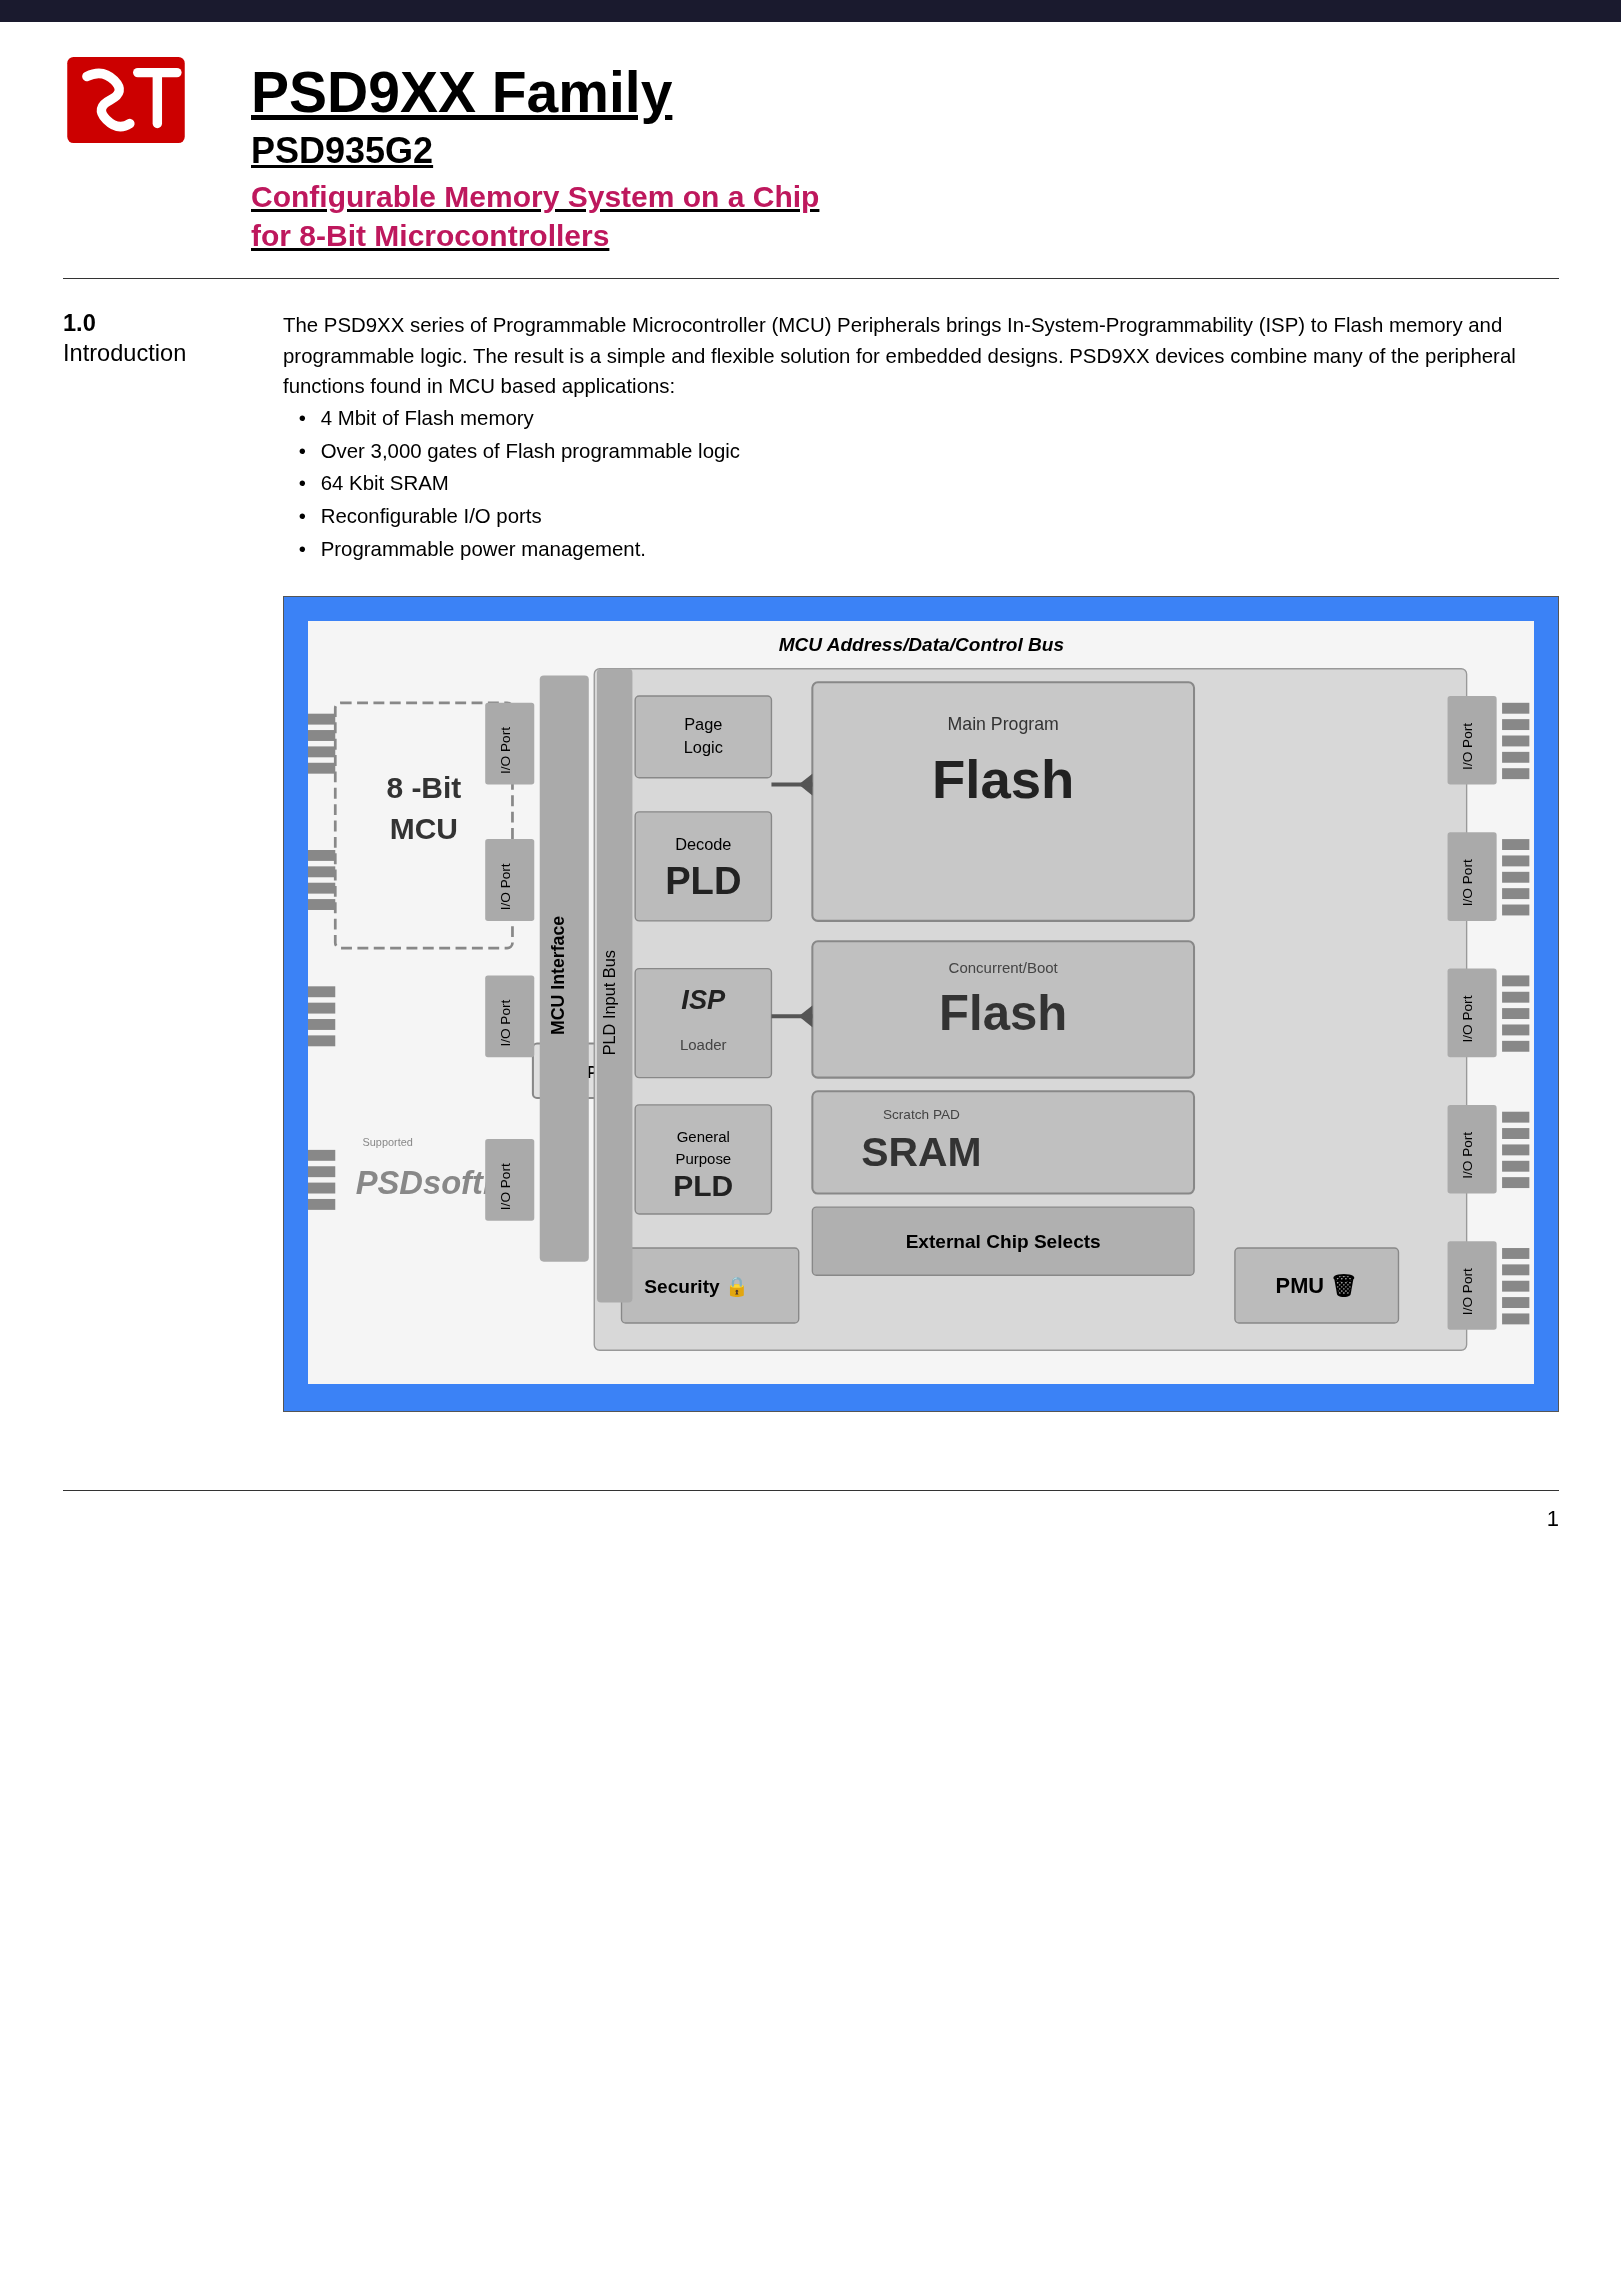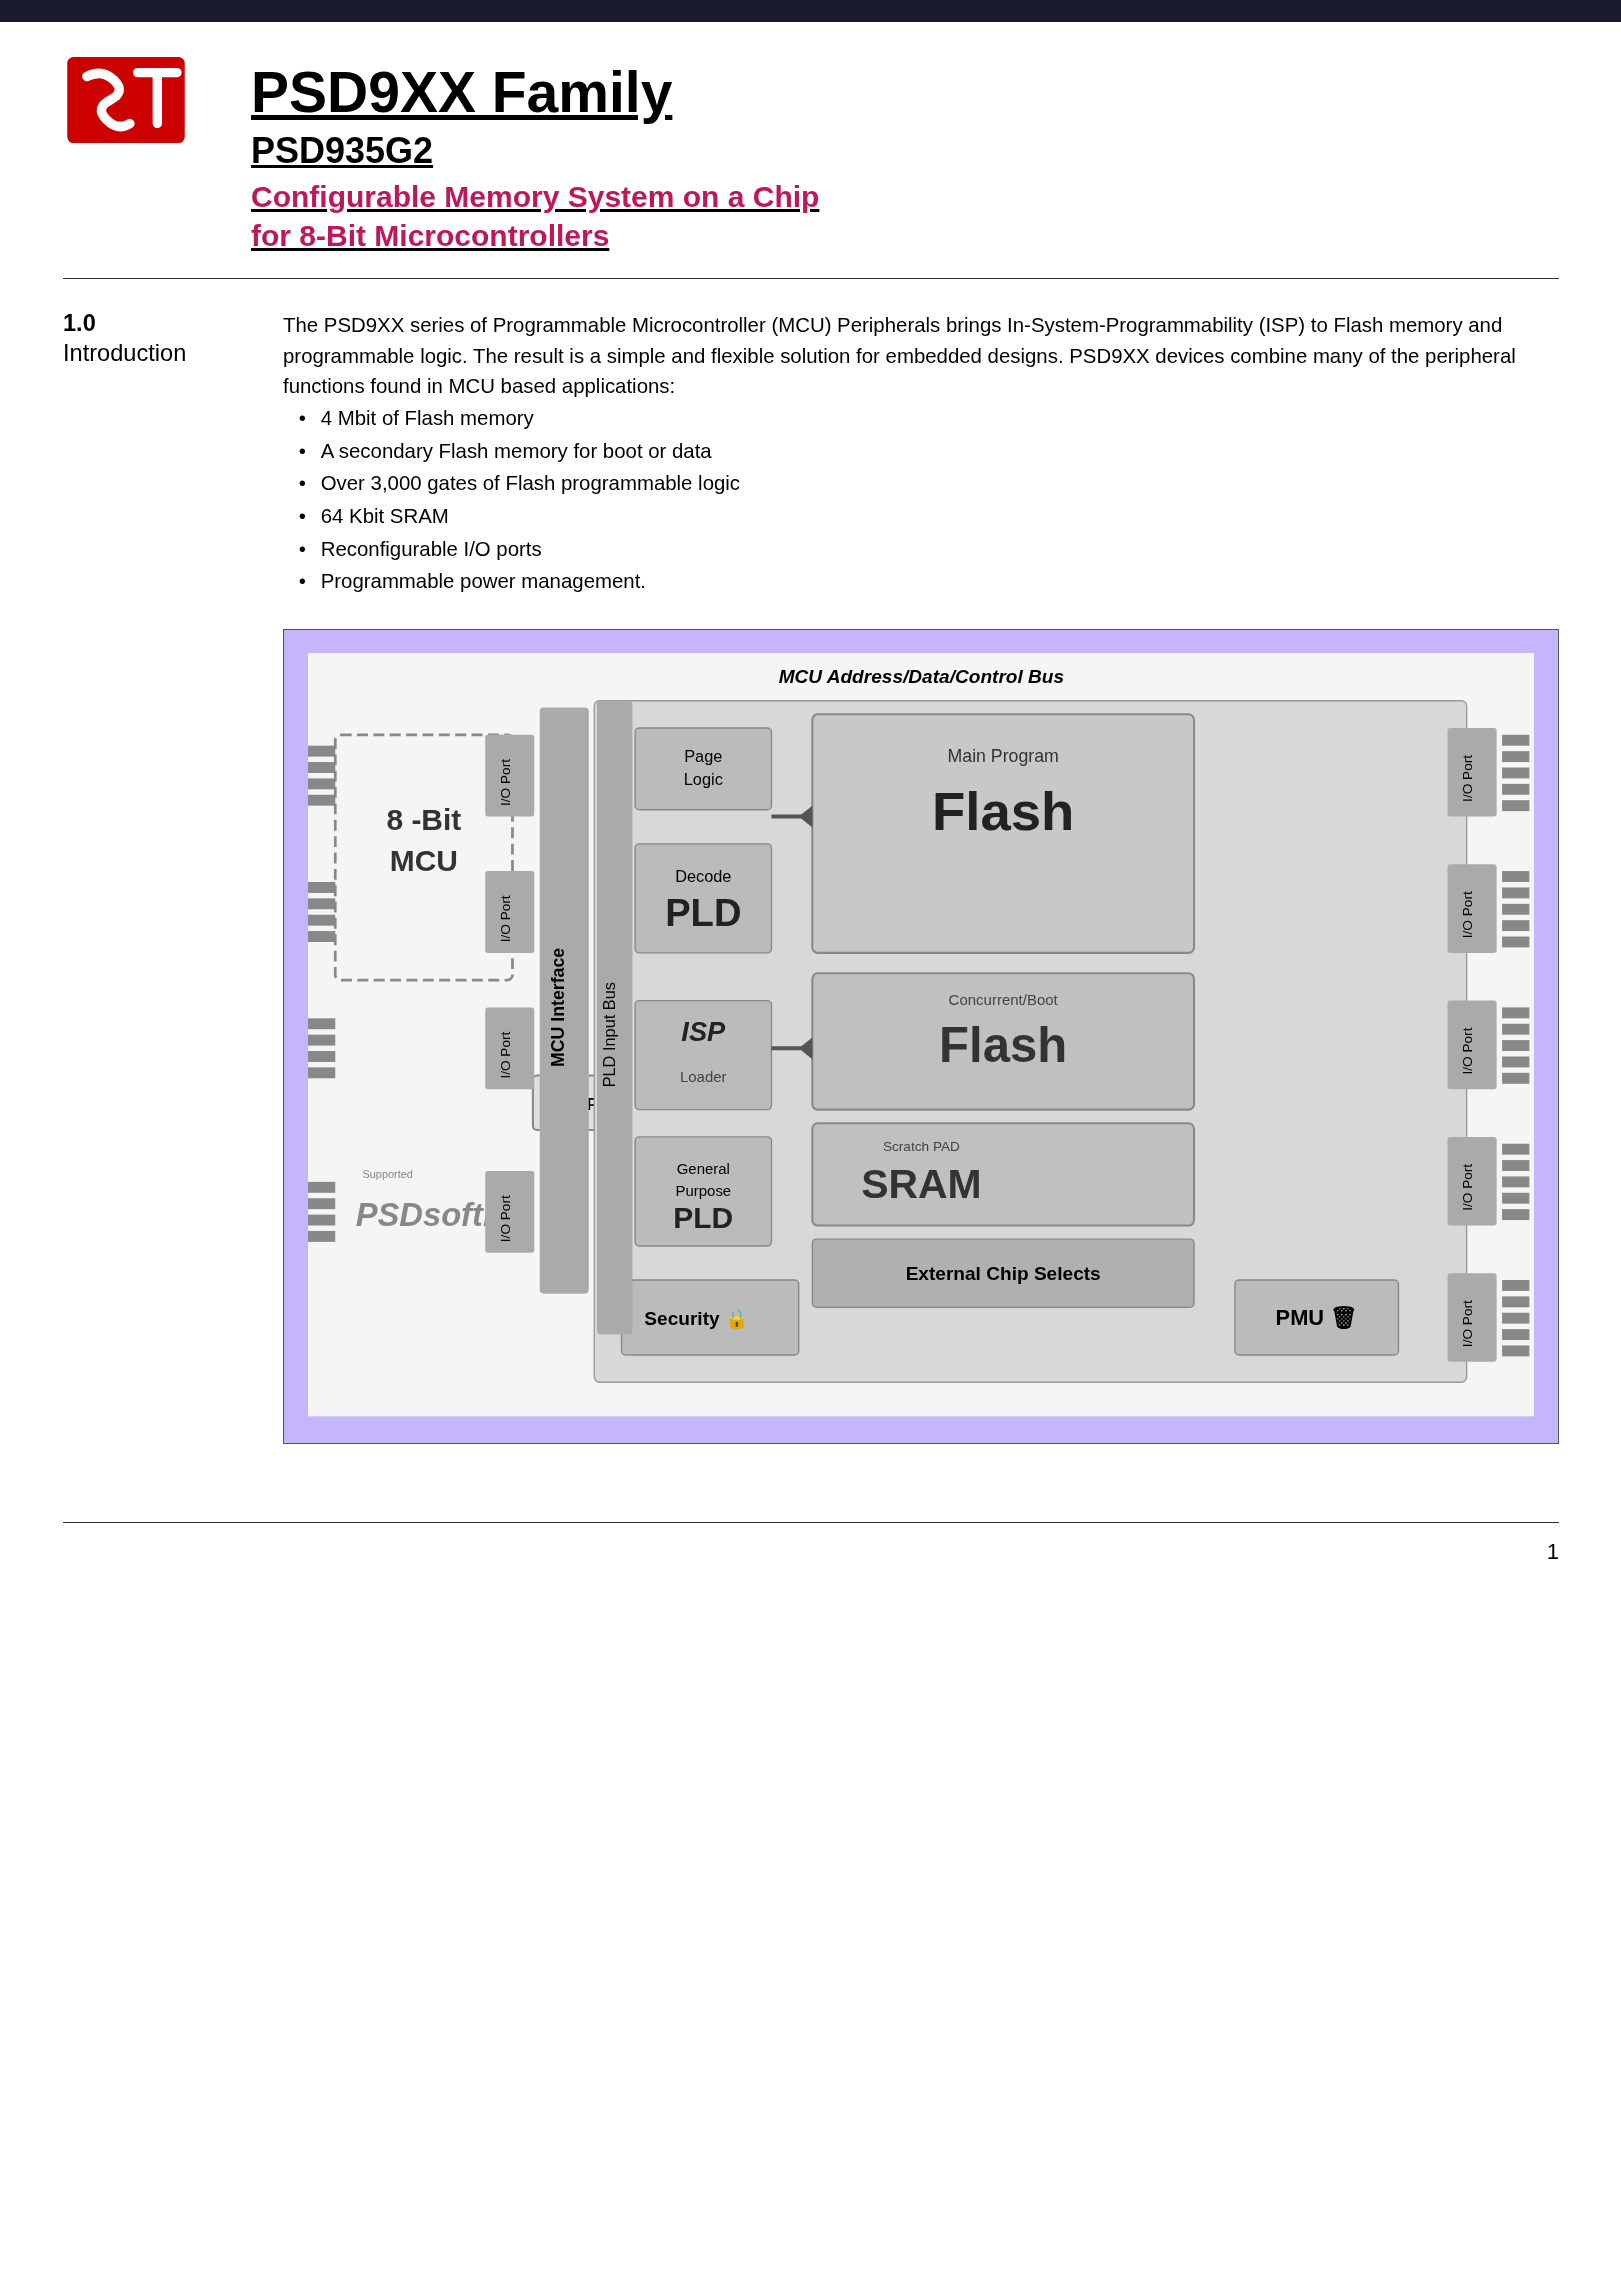--- a/index.html
+++ b/index.html
@@ -120,21 +120,21 @@
       content: "•";
       position: absolute;
       left: 0;
       font-size: 20.4px;
     }
 
     
     .diagram-container {
       margin-top: 31px;
       border: 1.6px solid #555;
-      background: #c4b5fd;
+      background: #3b82f6;
       padding: 23.6px;
       position: relative;
     }
     .footer-line {
       border: none;
       border-top: 1.2px solid #333;
       margin: 47px 63px 15.7px 63px;
     }
     .footer-row {
       display: flex;
@@ -182,21 +182,20 @@
   <div class="sidebar">
     <div class="section-number">1.0</div>
     <div class="section-title">Introduction</div>
   </div>
 
   <div class="main-content">
     <p class="intro-text">The PSD9XX series of Programmable Microcontroller (MCU) Peripherals brings In-System-Programmability (ISP) to Flash memory and programmable logic. The result is a simple and flexible solution for embedded designs. PSD9XX devices combine many of the peripheral functions found in MCU based applications:</p>
 
     <ul class="bullet-list">
       <li>4 Mbit of Flash memory</li>
-      <li>A secondary Flash memory for boot or data</li>
       <li>Over 3,000 gates of Flash programmable logic</li>
       <li>64 Kbit SRAM</li>
       <li>Reconfigurable I/O ports</li>
       <li>Programmable power management.</li>
     </ul>
 
     <div class="diagram-container">
       <svg viewBox="0 0 900 560" xmlns="http://www.w3.org/2000/svg">
 
         <rect x="0" y="0" width="900" height="560" fill="#f5f5f5"></rect>

